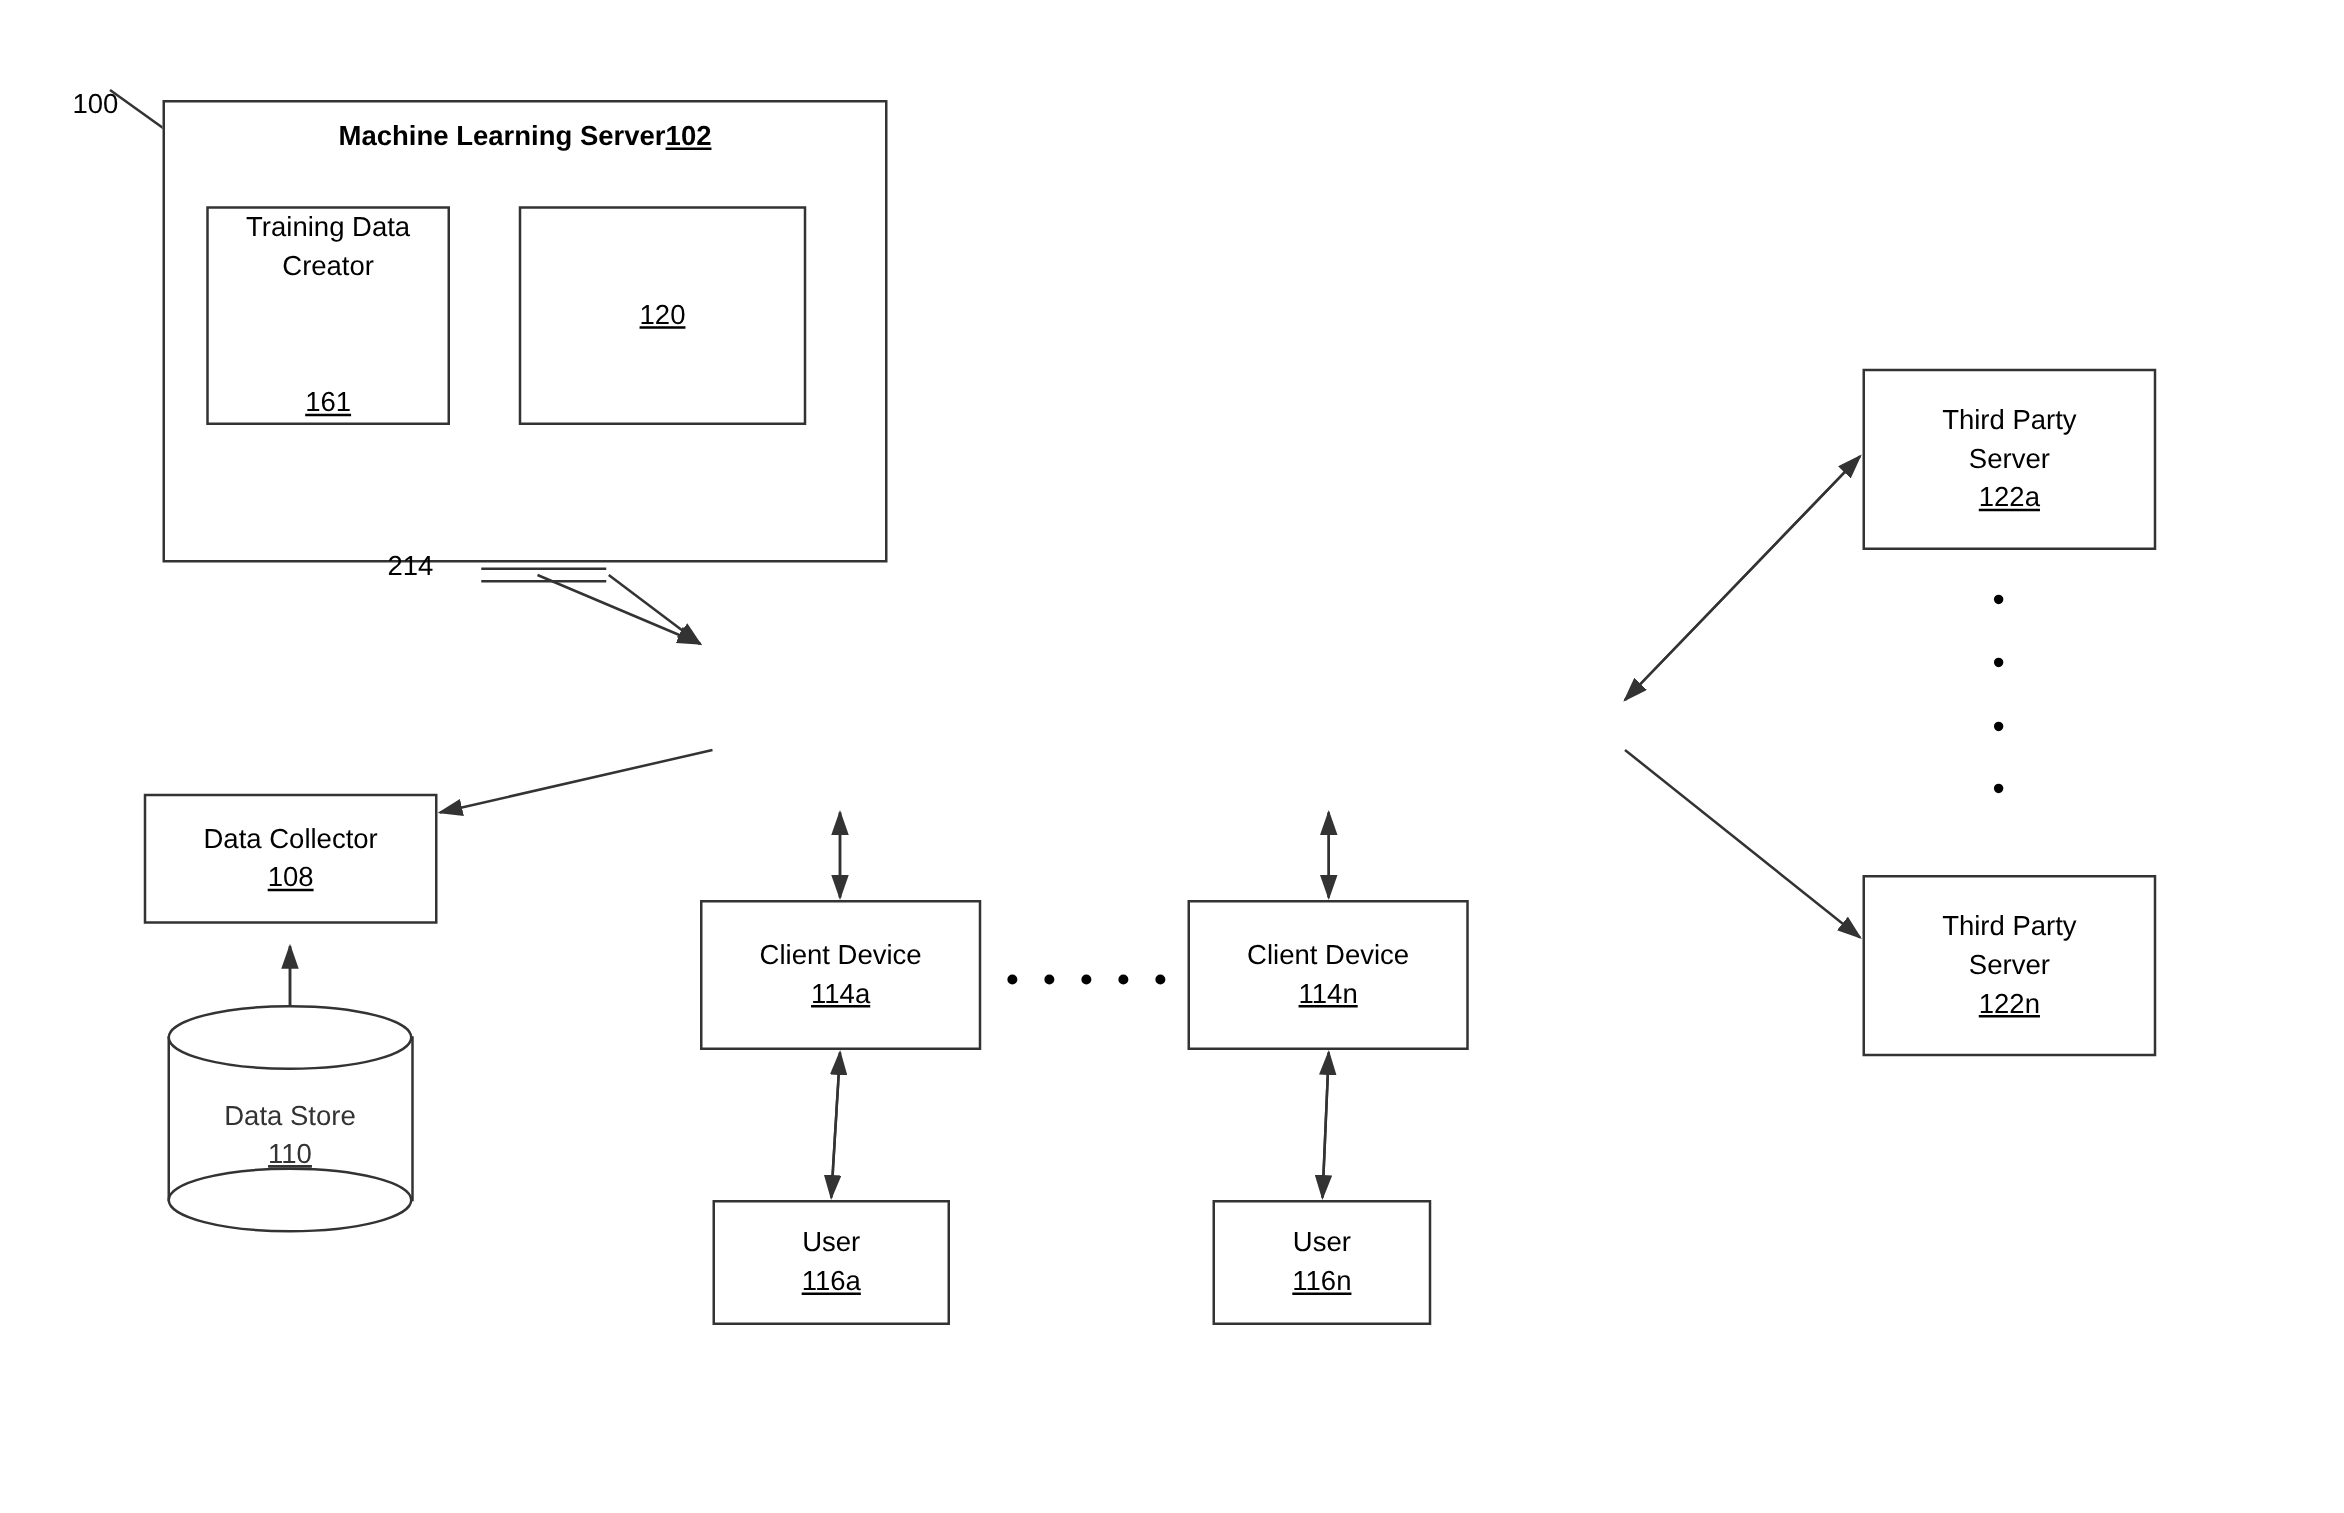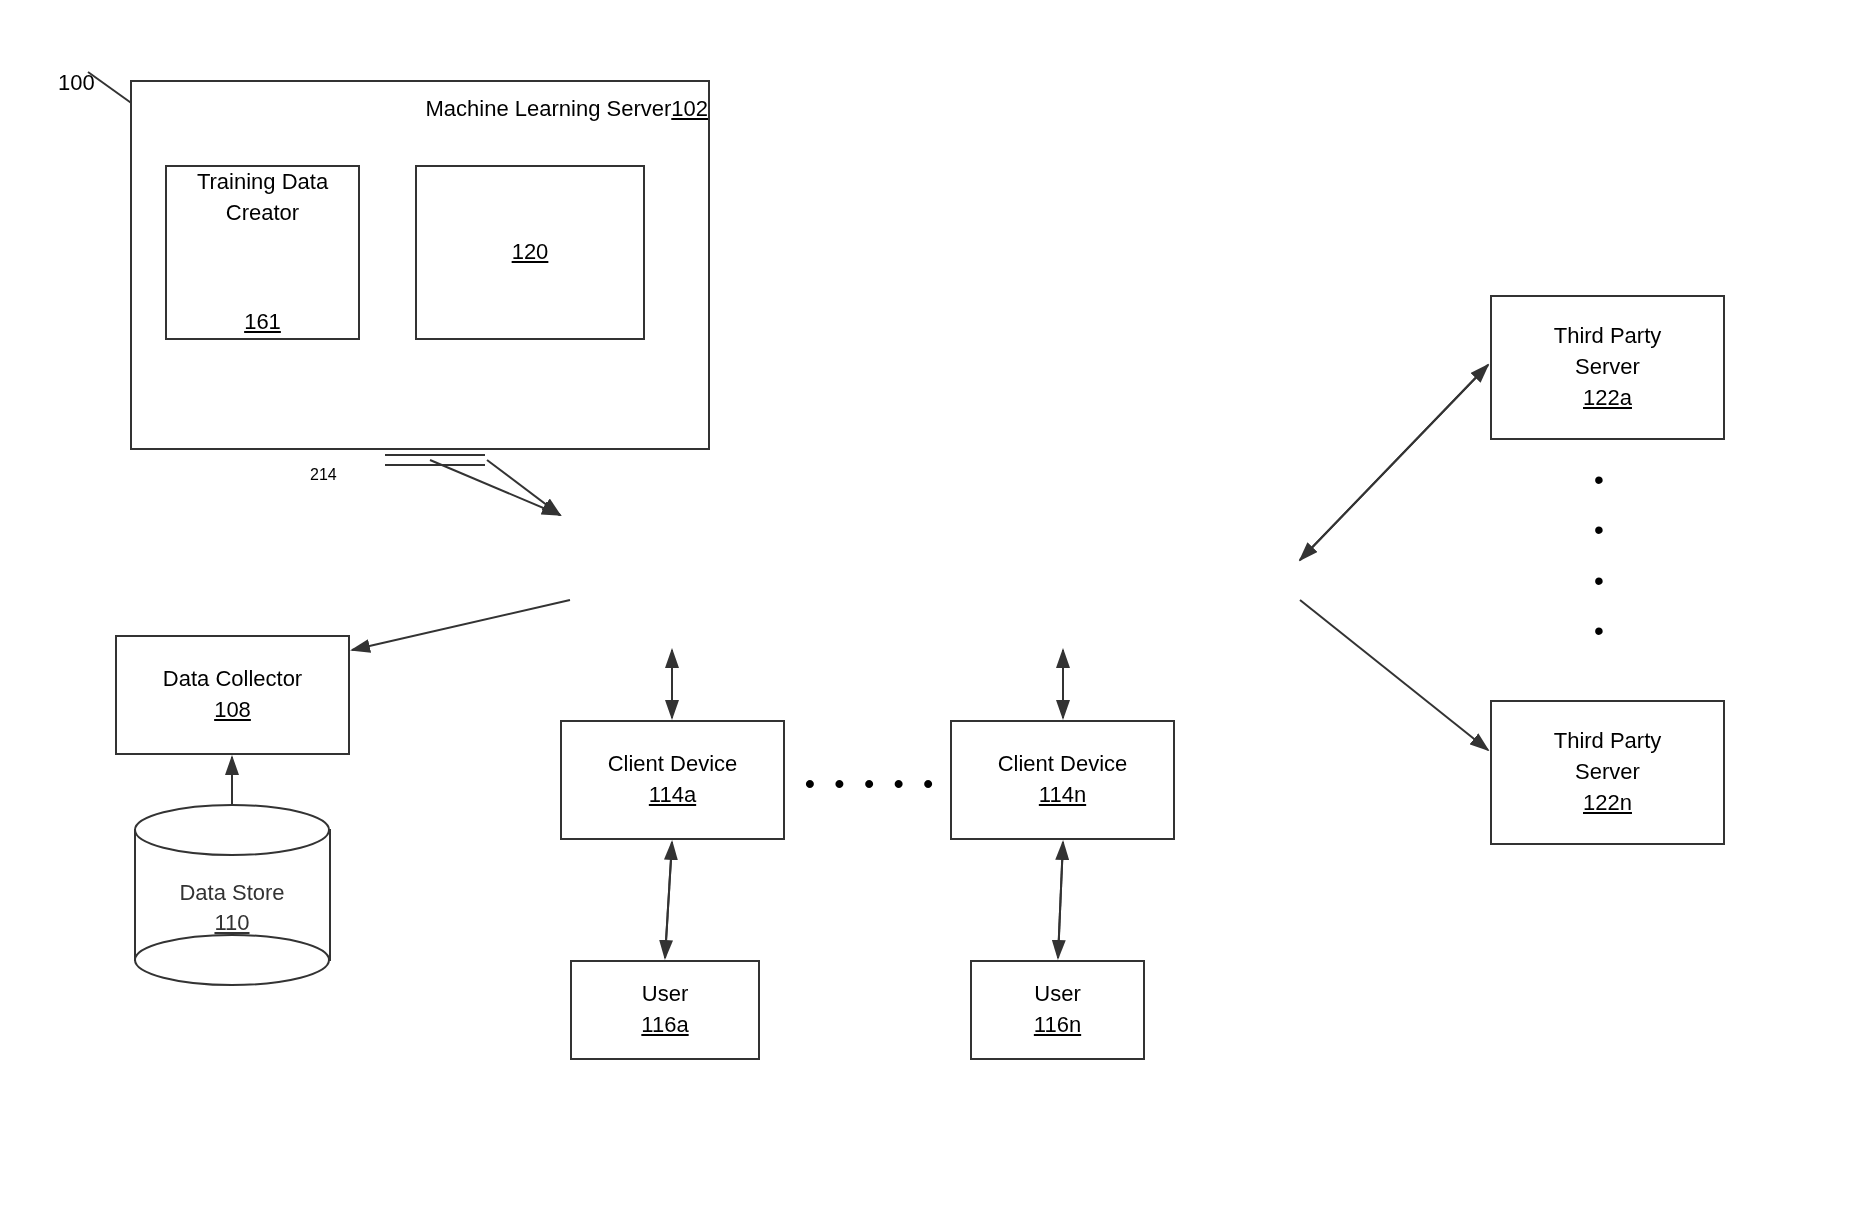--- a/index.html
+++ b/index.html
@@ -130,38 +130,38 @@
 
     <line x1="672" y1="842" x2="665" y2="958" stroke="#333" stroke-width="2" marker-end="url(#arrowhead)"></line>
     <line x1="665" y1="958" x2="672" y2="842" stroke="#333" stroke-width="2" marker-end="url(#arrowhead)"></line>
 
     <line x1="1063" y1="842" x2="1058" y2="958" stroke="#333" stroke-width="2" marker-end="url(#arrowhead)"></line>
     <line x1="1058" y1="958" x2="1063" y2="842" stroke="#333" stroke-width="2" marker-end="url(#arrowhead)"></line>
 
   </svg>
 
   <div class="box" style="left:130px; top:80px; width:580px; height:370px;">
-    <div style="position:absolute; top:12px; left:0; right:0; text-align:right;">
+    <div style="position:absolute; top:12px; left:0; right:0; text-align:center;font-weight:bold;">
       <span class="box-label">Machine Learning Server</span><span class="box-number">102</span>
     </div>
   </div>
 
   <div class="box" style="left:165px; top:165px; width:195px; height:175px;justify-content:space-between;">
     <span class="box-label">Training Data<br>Creator</span>
     <span class="box-number">161</span>
   </div>
 
   <div class="box" style="left:415px; top:165px; width:230px; height:175px;">
     <span class="box-number">120</span>
   </div>
 
-  <div style="position:absolute; left:310px; top:440px; font-size:16px;margin-top:26px;">214</div>
-
-
-  <div class="box" style="left:115px; top:635px; width:235px; height:120px;">
+  <div style="position:absolute; left:310px; top:440px; font-size:22px;">214</div>
+
+
+  <div class="box" style="left:115px; top:635px; width:235px; height:104px;">
     <span class="box-label">Data Collector</span>
     <span class="box-number">108</span>
   </div>
 
   <div class="cylinder" style="left:115px; top:800px; width:235px; height:200px;">
     <svg width="235" height="200">
 
       <rect x="20" y="30" width="195" height="130" fill="#fff" stroke="#333" stroke-width="2"></rect>
 
       <ellipse cx="117" cy="30" rx="97" ry="25" fill="#fff" stroke="#333" stroke-width="2"></ellipse>

